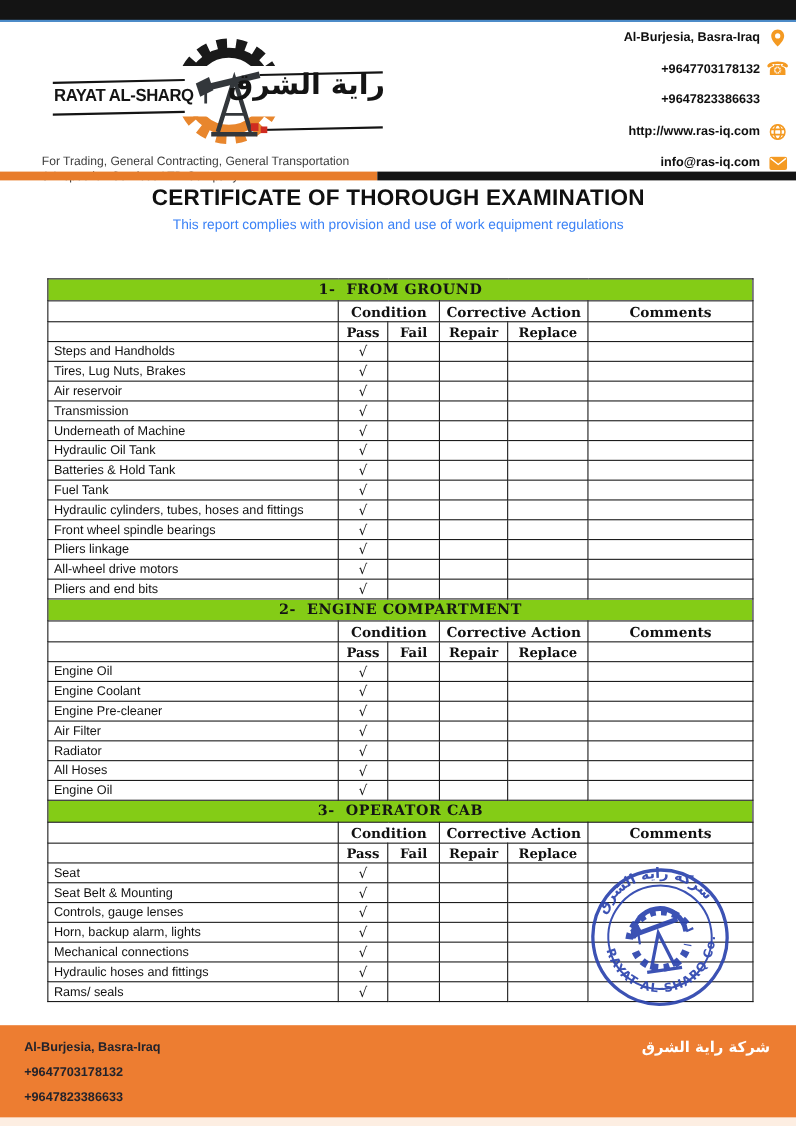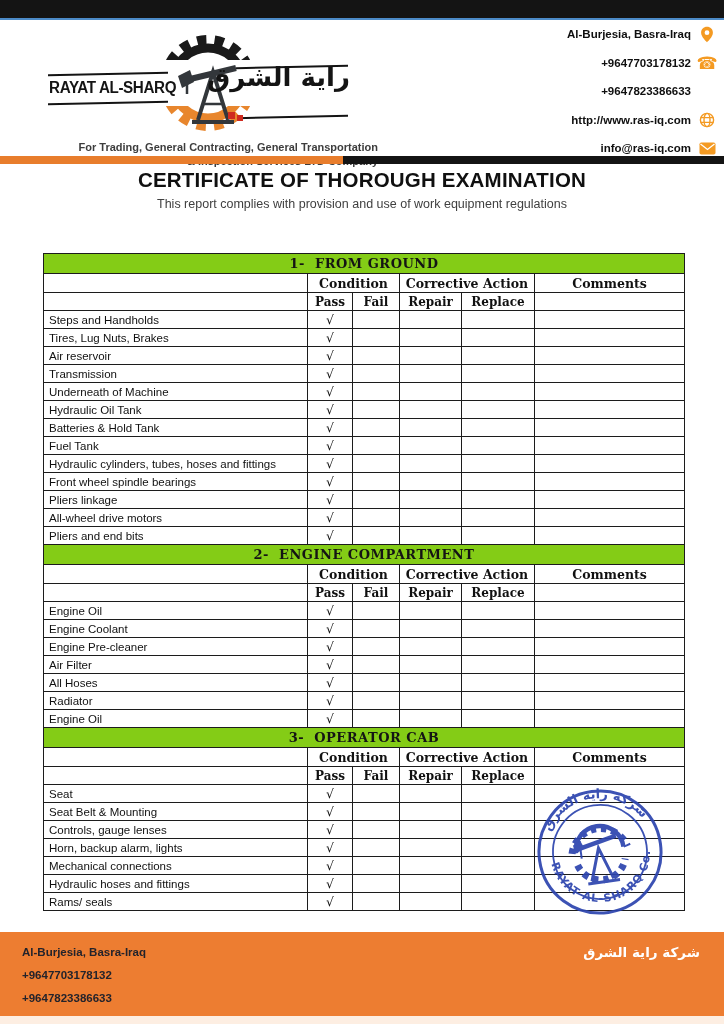--- a/index.html
+++ b/index.html
@@ -15,40 +15,40 @@
   .brand-en{position:absolute;left:8px;top:57px;width:124px;text-align:center;
             font-size:16px;font-weight:800;letter-spacing:-0.4px;transform:scaleX(0.95);color:#141414;white-space:nowrap;}
   .brand-ar{position:absolute;left:196px;top:40px;width:116px;text-align:center;
             font-size:26px;font-weight:bold;color:#141414;font-family:"DejaVu Sans",sans-serif;white-space:nowrap;}
   .wing{position:absolute;height:2px;background:#141414;}
   .wing.l1{left:10px;top:51px;width:120px;transform:rotate(-1.2deg);}
   .wing.l2{left:10px;top:80px;width:120px;transform:rotate(-1.2deg);}
   .wing.r1{left:198px;top:44px;width:112px;transform:rotate(-1.2deg);}
   .wing.r2{left:198px;top:94px;width:112px;transform:rotate(-1.2deg);}
   .gearsvg{position:absolute;left:120px;top:2px;}
-  .tagline{position:absolute;left:0;top:119px;width:340px;text-align:right;
-           font-size:11px;font-weight:700;color:#3d3d3d;line-height:13.5px;}
+  .tagline{position:absolute;left:0;top:119px;width:340px;text-align:left;
+           font-size:11px;font-weight:400;color:#3d3d3d;line-height:13.5px;}
 
   
   .contacts{position:absolute;right:8px;top:20px;width:260px;}
   .contact-line{display:flex;justify-content:flex-end;align-items:center;gap:7px;height:28.5px;
                 font-size:11.5px;font-weight:700;color:#0f0f0f;}
   .iconbox{width:18px;height:18px;display:flex;align-items:center;justify-content:center;}
   .phone-glyph{color:#f49a22;font-size:17px;font-family:"DejaVu Sans",sans-serif;line-height:18px;}
 
   
   .divider{position:absolute;left:0;top:156px;width:724px;height:8px;}
   .divider .o{position:absolute;left:0;top:0;width:343px;height:8px;background:#e87d2c;}
   .divider .b{position:absolute;left:343px;top:0;width:381px;height:8px;background:#141414;}
 
   
   .doc-title{position:absolute;left:0;top:168px;width:724px;text-align:center;
              font-size:20.5px;font-weight:800;color:#101010;letter-spacing:0.2px;}
   .doc-subtitle{position:absolute;left:0;top:197px;width:724px;text-align:center;
-                font-size:12.5px;color:#404040;}
+                font-size:12.5px;color:#3b82f6;}
 
   
   .report-row{position:absolute;left:43px;top:234px;width:641px;display:flex;
               justify-content:space-between;font-size:11.5px;color:#141414;}
   .report-row b{font-weight:800;}
   .page-label{font-weight:600;}
 
   
   table.insp{position:absolute;left:43px;top:253px;width:641px;border-collapse:collapse;
              table-layout:fixed;}
@@ -349,29 +349,29 @@
         </tr>
         <tr class="item-row">
           <td class="lbl">Air Filter</td>
           <td class="chk">√</td>
           <td></td>
           <td></td>
           <td></td>
           <td></td>
         </tr>
         <tr class="item-row">
+          <td class="lbl">Radiator</td>
+          <td class="chk">√</td>
+          <td></td>
+          <td></td>
+          <td></td>
+          <td></td>
+        </tr>
+        <tr class="item-row">
           <td class="lbl">All Hoses</td>
-          <td class="chk">√</td>
-          <td></td>
-          <td></td>
-          <td></td>
-          <td></td>
-        </tr>
-        <tr class="item-row">
-          <td class="lbl">Radiator</td>
           <td class="chk">√</td>
           <td></td>
           <td></td>
           <td></td>
           <td></td>
         </tr>
         <tr class="item-row">
           <td class="lbl">Engine Oil</td>
           <td class="chk">√</td>
           <td></td>

